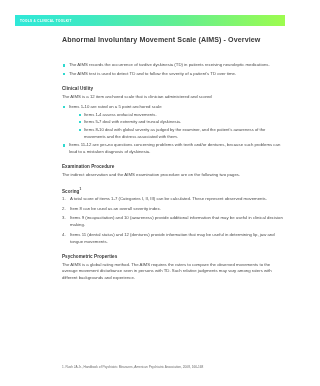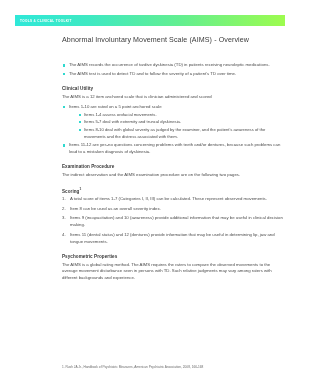--- a/index.html
+++ b/index.html
@@ -47,21 +47,21 @@
   
   .content {
     position: absolute;
     left: 62px;
     top: 36px;
     width: 222px;
   }
 
   .doc-title {
     font-size: 7.1px;
-    font-weight: normal;
+    font-weight: bold;
     color: #3a3a3a;
     letter-spacing: 0.1px;
     margin: 0 0 17px 0;
     line-height: 1.3;
   }
 
   .section-head {
     font-size: 4.6px;
     font-weight: bold;
     color: #3a3a3a;

